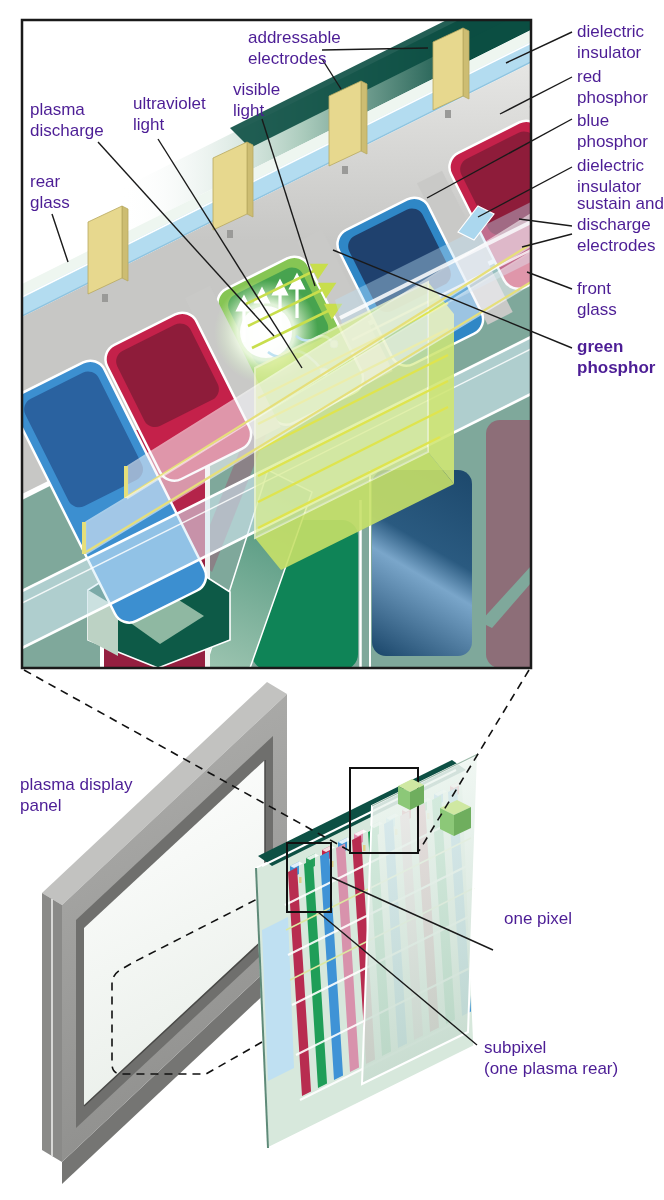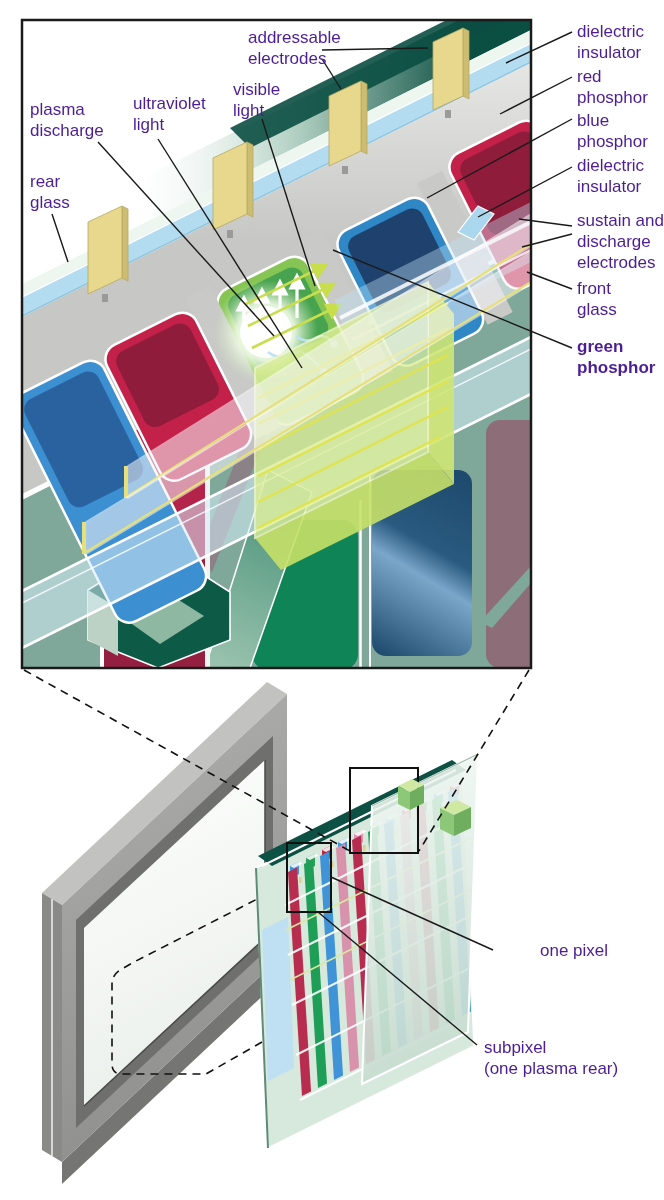--- a/index.html
+++ b/index.html
@@ -355,33 +355,37 @@
       <div>phosphor</div>
   </div>
   <div class="lbl" style="left:577px;top:110px;">
     <div>blue</div>
       <div>phosphor</div>
   </div>
   <div class="lbl" style="left:577px;top:155px;">
     <div>dielectric</div>
       <div>insulator</div>
   </div>
-  <div class="lbl" style="left:577px;top:210px;">
+  <div class="lbl" style="left:577px;top:193px;">
     <div>sustain and</div>
     <div>discharge</div>
     <div>electrodes</div>
   </div>
   <div class="lbl" style="left:577px;top:278px;">
     <div>front</div>
       <div>glass</div>
   </div>
   <div class="lbl" style="left:577px;top:336px;font-weight:bold;">
     <div>green</div>
       <div>phosphor</div>
   </div>
-  <div class="lbl" style="left:504px;top:940px;margin-left:36px;">
+  <div class="lbl" style="left:20px;top:774px;">
+    <div>plasma display</div>
+      <div>panel</div>
+  </div>
+  <div class="lbl" style="left:504px;top:908px;">
     <div>one pixel</div>
   </div>
   <div class="lbl" style="left:484px;top:1037px;">
     <div>subpixel</div>
       <div>(one plasma rear)</div>
   </div>
 </div>
 
 </body></html>

